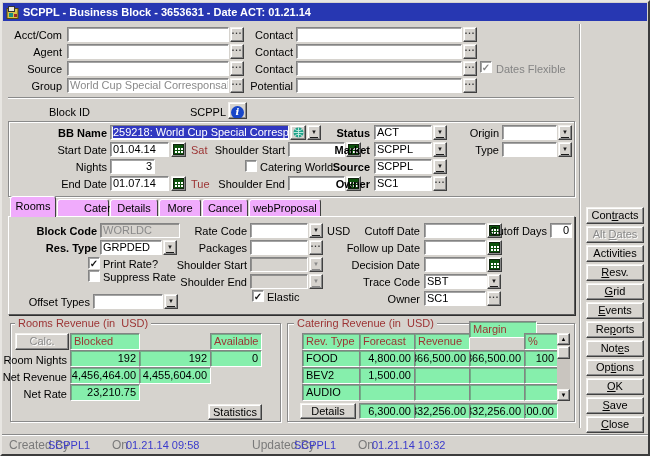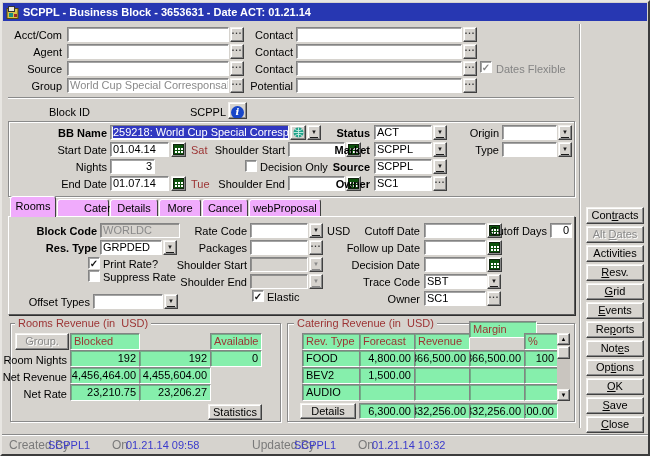--- a/index.html
+++ b/index.html
@@ -176,21 +176,21 @@
   <div class="lbl r" style="left:315px;top:142px;width:53px;font-weight:bold;">Market</div>
   <div class="f" style="left:372px;top:140px;width:58px;">SCPPL</div>
   <div class="b sm" style="left:431px;top:140px;"><span class="lov"></span></div>
   <div class="lbl r" style="left:440px;top:142px;width:57px;">Type</div>
   <div class="f" style="left:500px;top:140px;width:55px;"></div>
   <div class="b sm" style="left:556px;top:140px;"><span class="lov"></span></div>
 
   <div class="lbl r" style="left:10px;top:159px;width:95px;">Nights</div>
   <div class="f num" style="left:108px;top:157px;width:45px;">3</div>
   <div class="chk" style="left:243px;top:158px;"></div>
-  <div class="lbl" style="left:258px;top:159px;">Decision Only</div>
+  <div class="lbl" style="left:258px;top:159px;">Catering World</div>
   <div class="lbl r" style="left:315px;top:159px;width:53px;font-weight:bold;">Source</div>
   <div class="f" style="left:372px;top:157px;width:58px;">SCPPL</div>
   <div class="b sm" style="left:431px;top:157px;"><span class="lov"></span></div>
 
   <div class="lbl r" style="left:10px;top:176px;width:95px;">End Date</div>
   <div class="f" style="left:108px;top:174px;width:59px;">01.07.14</div>
   <div class="b calb" style="left:169px;top:174px;">
       <span class="cal-g"></span>
     </div>
   <div class="lbl maroon" style="left:189px;top:176px;">Tue</div>
@@ -273,36 +273,35 @@
     <div class="b sm" style="left:485px;top:272px;"><span class="lov"></span></div>
 
     <div class="lbl r" style="left:330px;top:291px;width:88px;">Owner</div>
     <div class="f" style="left:422px;top:289px;width:62px;">SC1</div>
     <div class="b sm dots" style="left:485px;top:289px;"></div>
   </div>
 
   <div class="group" style="left:8px;top:321px;width:271px;height:99px;">
     <div class="gtitle" style="left:4px;">Rooms Revenue (in  USD)</div>
   </div>
-  <div class="b" style="left:13px;top:331px;width:54px;height:17px;color:#8a8a8a;text-shadow:1px 1px 0 #fff;">Group.</div>
+  <div class="b" style="left:13px;top:331px;width:54px;height:17px;color:#8a8a8a;text-shadow:1px 1px 0 #fff;">Calc.</div>
   <div class="cell hdr" style="left:68px;top:331px;width:70px;">Blocked</div>
   <div class="cell hdr" style="left:208px;top:331px;width:52px;">Available</div>
 
   <div class="lbl r" style="left:0;top:352px;width:65px;">Room Nights</div>
   <div class="cell num" style="left:68px;top:348px;width:70px;">192</div>
   <div class="cell num" style="left:137px;top:348px;width:72px;">192</div>
   <div class="cell num" style="left:208px;top:348px;width:52px;">0</div>
 
   <div class="lbl r" style="left:0;top:369px;width:65px;">Net Revenue</div>
   <div class="cell num" style="left:68px;top:365px;width:70px;">4,456,464.00</div>
   <div class="cell num" style="left:137px;top:365px;width:72px;">4,455,604.00</div>
 
   <div class="lbl r" style="left:0;top:386px;width:65px;">Net Rate</div>
   <div class="cell num" style="left:68px;top:382px;width:70px;">23,210.75</div>
-  <div class="cell num" style="left:137px;top:382px;width:72px;">23,206.27</div>
 
   <div class="b" style="left:206px;top:402px;width:54px;height:16px;line-height:14px;">Statistics</div>
 
   <div class="group" style="left:285px;top:321px;width:288px;height:99px;">
     <div class="gtitle" style="left:6px;">Catering Revenue (in  USD)</div>
   </div>
   <div class="cell hdr" style="left:300px;top:331px;width:58px;">Rev. Type</div>
   <div class="cell hdr" style="left:357px;top:331px;width:56px;">Forecast</div>
   <div class="cell hdr" style="left:412px;top:331px;width:56px;">Revenue</div>
   <div class="cell hdr" style="left:467px;top:319px;width:68px;">Margin</div>

